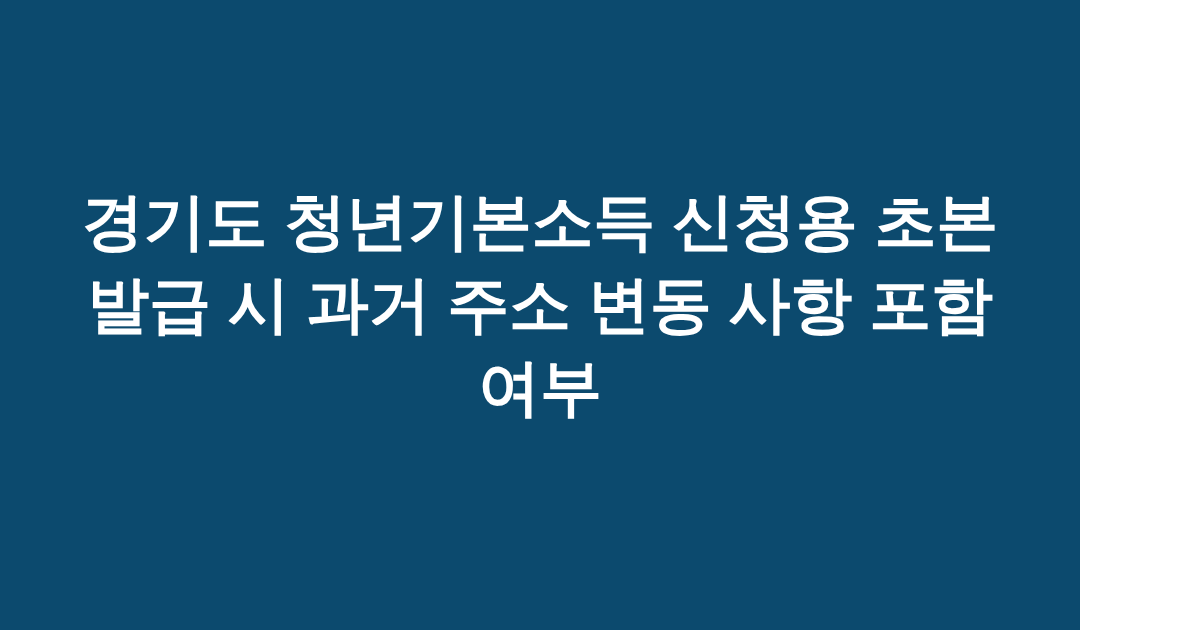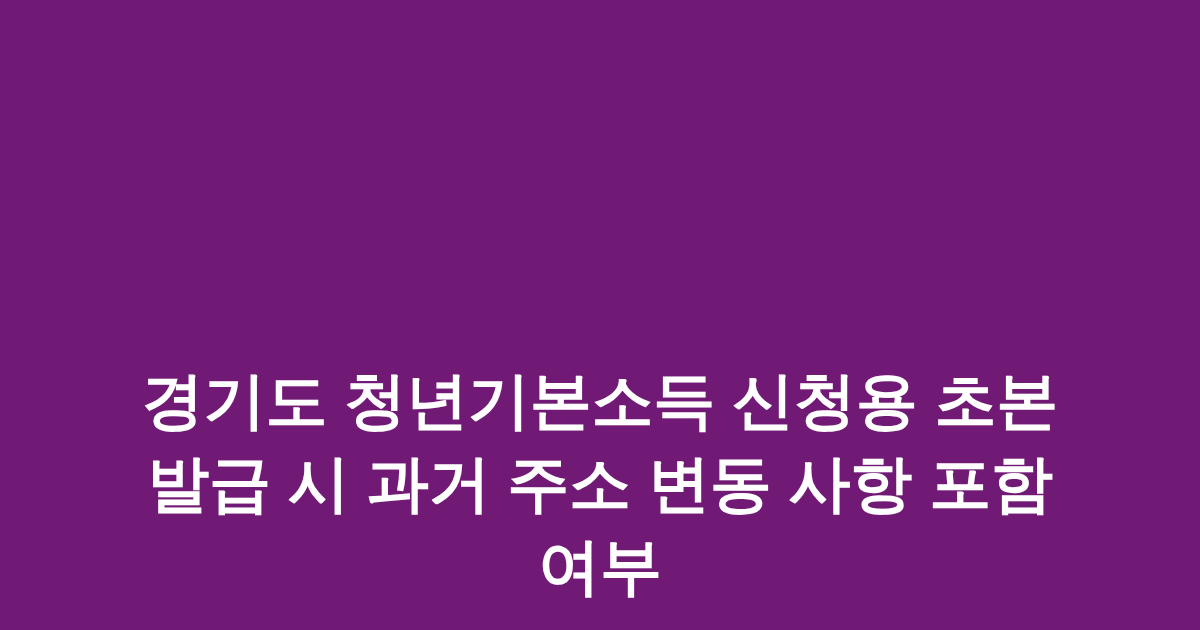--- a/index.html
+++ b/index.html
@@ -45,21 +45,21 @@
     letter-spacing: -0.2px;
     word-break: keep-all;
     overflow-wrap: break-word;
     text-align: center;
     -webkit-font-smoothing: antialiased;
   }
 </style>
 </head>
 <body>
 
-<div id="og-card" style="background-color: #701a75; width: 1200px; height: 630px; align-items: flex-end;">
+<div id="og-card" style="background-color: #0c4a6e; width: 1080px; height: 630px;">
 
   <div id="headline-block">
 
     <h1 id="headline" style="color: rgb(255, 255, 255);">경기도 청년기본소득 신청용 초본 발급 시 과거 주소 변동 사항 포함 여부</h1>
 
   </div>
 
 </div>
 
 </body></html>

